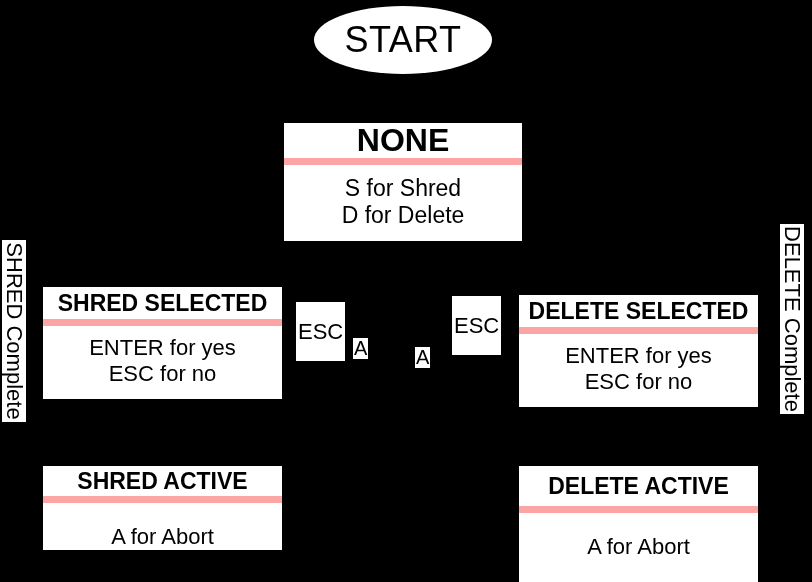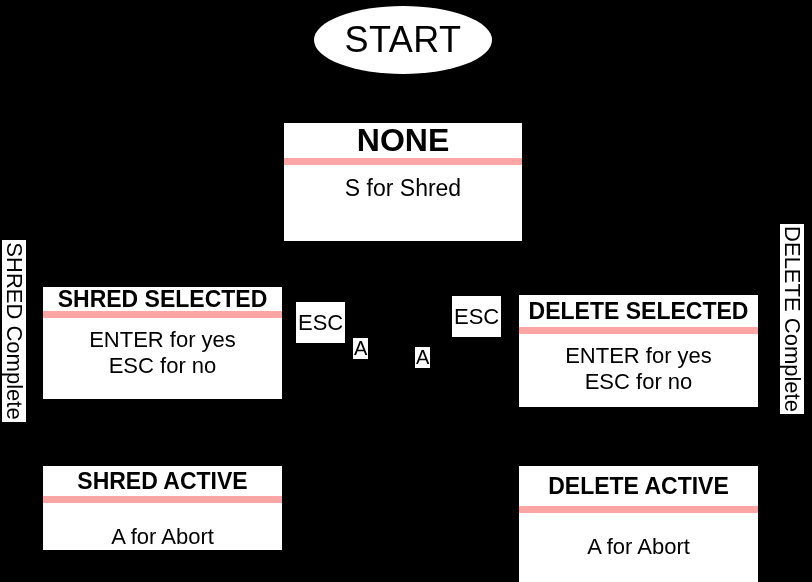--- a/index.html
+++ b/index.html
@@ -95,21 +95,21 @@
   }
 
   
   #state-shred-selected {
     left: 43px;
     top: 287px;
     width: 239px;
     height: 112px;
   }
   #state-shred-selected .state-title {
-    height: 31px;
+    height: 39px;
     font-size: 23px;
   }
   #state-shred-selected .state-body {
     padding-top: 9px;
     font-size: 22px;
   }
 
   
   #state-delete-selected {
     left: 519px;
@@ -158,21 +158,21 @@
     font-size: 22px;
   }
 
   
   .edge-label {
     position: absolute;
     background: #ffffff;
     color: #000000;
     font-size: 22px;
     line-height: 1.05;
-    padding: 9px 2px;
+    padding: 18px 2px;
     box-sizing: border-box;
     white-space: nowrap;
   }
   #edge-esc-left  { left: 296px; top: 302px; }
   #edge-esc-right { left: 452px; top: 296px; }
 
   .edge-label-small {
     position: absolute;
     background: #ffffff;
     color: #000000;
@@ -222,20 +222,21 @@
 <div class="canvas">
 
   <div class="start-node">
     <span class="start-label">START</span>
   </div>
 
   <div class="state-box" id="state-none">
     <div class="state-title">NONE</div>
     <div class="state-body">
       <div class="line">S for Shred</div>
+      <div class="line">D for Delete</div>
     </div>
   </div>
 
   <div class="state-box" id="state-shred-selected">
     <div class="state-title">SHRED SELECTED</div>
     <div class="state-body">
       <div class="line">ENTER for yes</div>
       <div class="line">ESC for no</div>
     </div>
   </div>

